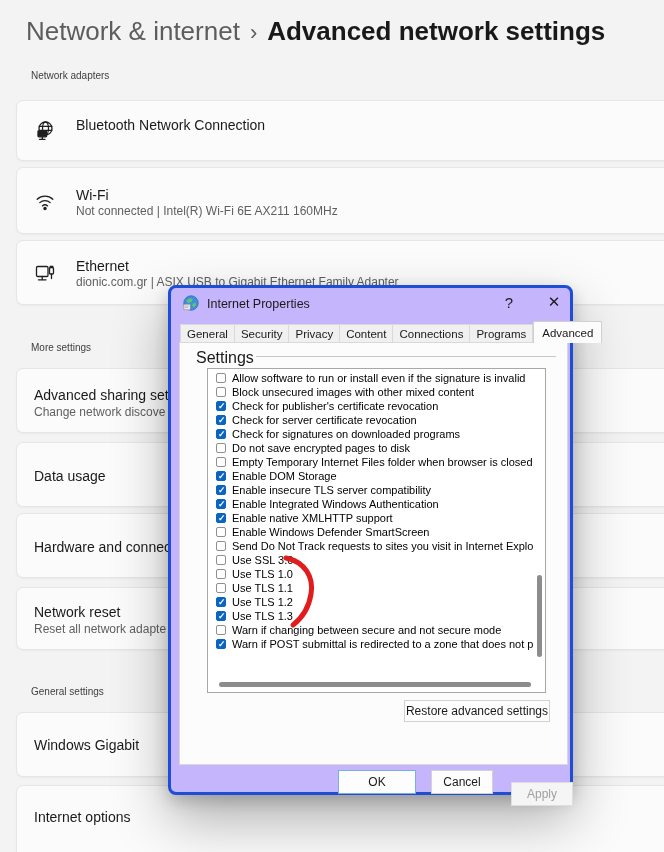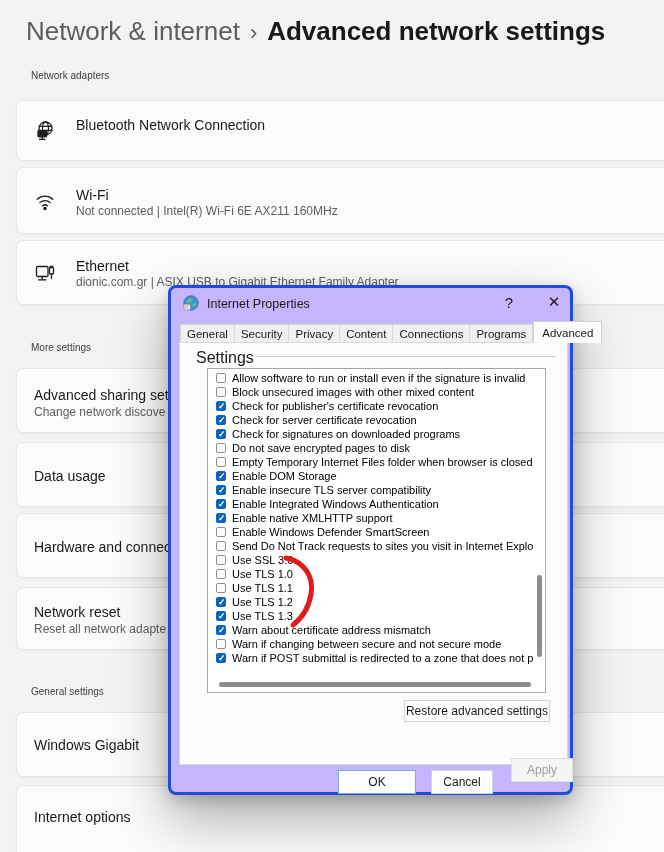--- a/index.html
+++ b/index.html
@@ -50,21 +50,21 @@
   .row.on .cb::after { content:"✓"; position:absolute; left:1px; top:-2px; color:#fff;
     font-size:9px; font-weight:bold; line-height:12px; }
   .lbl { font-size:11px; color:#000; }
   .vthumb { right:3px; top:206px; width:5px; height:82px; background:#8c8c8c; border-radius:3px; }
   .hthumb { left:11px; bottom:5px; width:312px; height:5px; background:#8c8c8c; border-radius:3px; }
   .btn { display:flex; align-items:center; justify-content:center; font-size:12px; color:#1a1a1a;
     background:#fdfdfd; border:1px solid #d2d2d2; border-radius:0; cursor:default; }
   .restore-btn { left:224px; top:357px; width:146px; height:22px; }
   .ok-btn { left:167px; top:482px; width:78px; height:24px; border:1px solid #79aede; }
   .cancel-btn { left:260px; top:482px; width:62px; height:24px; }
-  .apply-btn { left:340px; top:470px; width:62px; height:24px; background:#f5f5f5;
+  .apply-btn { left:340px; top:494px; width:62px; height:24px; background:#f5f5f5;
     border-color:#dedede; color:#a0a0a0; }
   .annotation { left:105px; top:258px; z-index:6; pointer-events:none; }
 </style>
 </head>
 <body>
 
 <div class="page">
 
   <div class="abs breadcrumb">
     <span class="crumb-parent">Network &amp; internet</span><span class="crumb-sep">›</span><span class="crumb-current">Advanced network settings</span>
@@ -240,24 +240,20 @@
               <span class="lbl">Use TLS 1.1</span>
             </div>
           <div class="row on">
               <span class="cb"></span>
               <span class="lbl">Use TLS 1.2</span>
             </div>
           <div class="row on">
               <span class="cb"></span>
               <span class="lbl">Use TLS 1.3</span>
             </div>
-          <div class="row on">
-              <span class="cb"></span>
-              <span class="lbl">Warn about certificate address mismatch</span>
-            </div>
           <div class="row">
               <span class="cb"></span>
               <span class="lbl">Warn if changing between secure and not secure mode</span>
             </div>
           <div class="row on">
               <span class="cb"></span>
               <span class="lbl">Warn if POST submittal is redirected to a zone that does not per</span>
             </div>
         </div>
         <div class="abs vthumb"></div>

